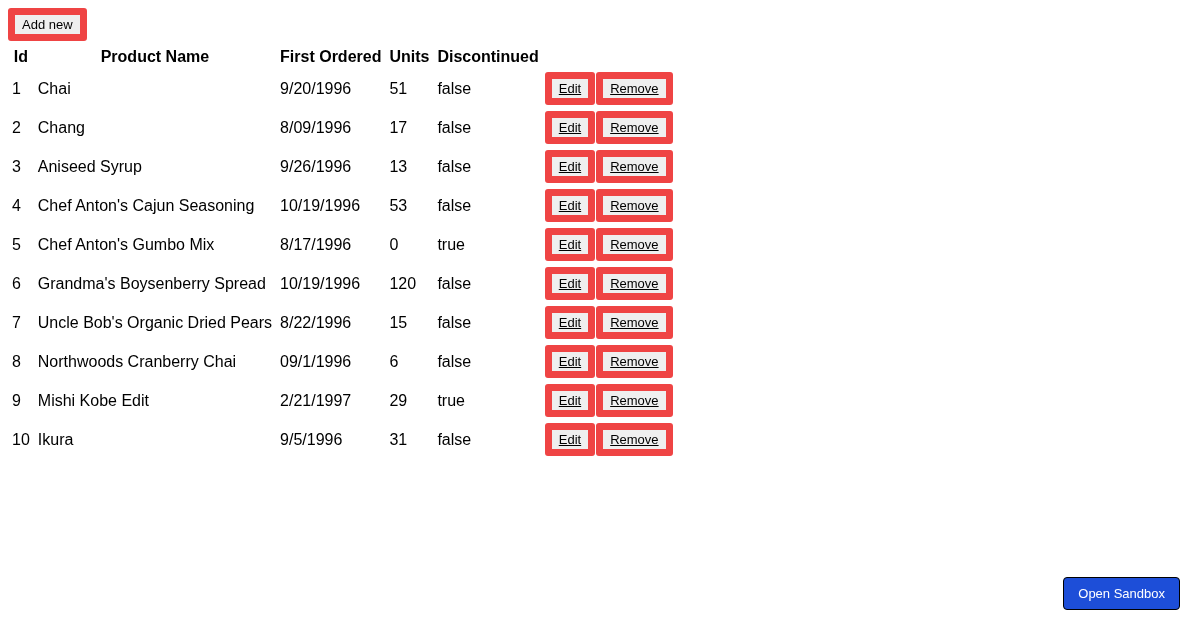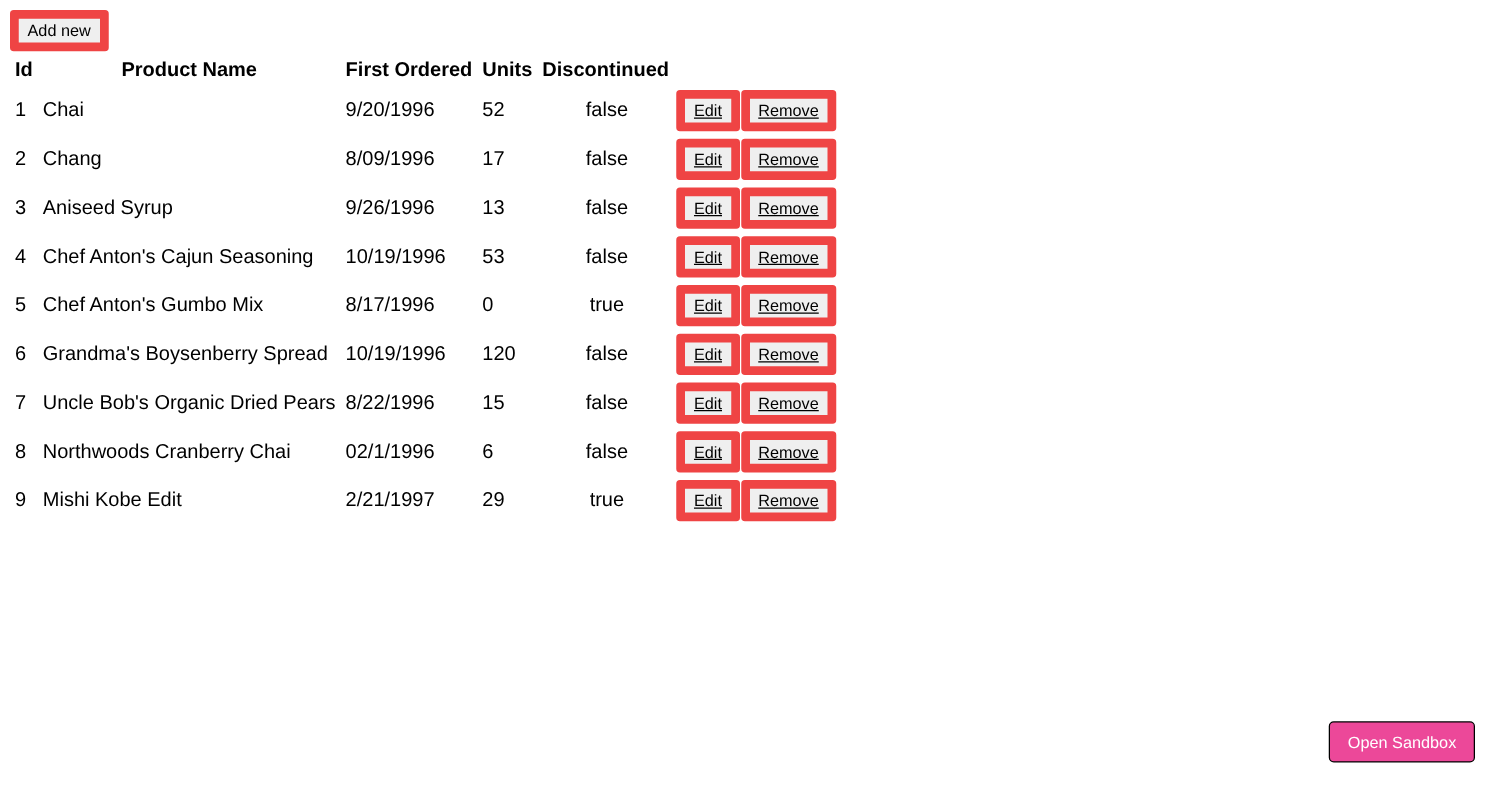--- a/index.html
+++ b/index.html
@@ -37,36 +37,36 @@
   }
   th.center {
     text-align: center;
   }
   td {
     padding: 3px 4px;
     vertical-align: middle;
     white-space: nowrap;
   }
   td.disc {
-    text-align: center;
+    text-align: left;
     padding-right: 2px;
     margin-top: 19px;
   }
   td.actions {
     padding-left: 2px;
   }
   td.actions button {
     margin-right: 1px;
     text-decoration: underline;
   }
   .sandbox-btn {
     position: absolute;
     right: 20px;
     bottom: 20px;
-    background: #ec4899;
+    background: #1d4ed8;
     color: #fff;
     border: 1px solid #000;
     border-radius: 4px;
     padding: 8px 14px;
     font-size: 13px;
     cursor: pointer;
   }
 </style>
 </head>
 <body>
@@ -83,21 +83,21 @@
         <th class="center">Units</th>
         <th class="center">Discontinued</th>
         <th></th>
       </tr>
     </thead>
     <tbody id="table-body">
         <tr>
           <td>1</td>
           <td>Chai</td>
           <td>9/20/1996</td>
-          <td>52</td>
+          <td>51</td>
           <td class="disc">false</td>
           <td class="actions"><button>Edit</button><button>Remove</button></td>
         </tr>
         <tr>
           <td>2</td>
           <td>Chang</td>
           <td>8/09/1996</td>
           <td>17</td>
           <td class="disc">false</td>
           <td class="actions"><button>Edit</button><button>Remove</button></td>
@@ -138,30 +138,38 @@
           <td>7</td>
           <td>Uncle Bob's Organic Dried Pears</td>
           <td>8/22/1996</td>
           <td>15</td>
           <td class="disc">false</td>
           <td class="actions"><button>Edit</button><button>Remove</button></td>
         </tr>
         <tr>
           <td>8</td>
           <td>Northwoods Cranberry Chai</td>
-          <td>02/1/1996</td>
+          <td>09/1/1996</td>
           <td>6</td>
           <td class="disc">false</td>
           <td class="actions"><button>Edit</button><button>Remove</button></td>
         </tr>
         <tr>
           <td>9</td>
           <td>Mishi Kobe Edit</td>
           <td>2/21/1997</td>
           <td>29</td>
           <td class="disc">true</td>
           <td class="actions"><button>Edit</button><button>Remove</button></td>
         </tr>
+        <tr>
+          <td>10</td>
+          <td>Ikura</td>
+          <td>9/5/1996</td>
+          <td>31</td>
+          <td class="disc">false</td>
+          <td class="actions"><button>Edit</button><button>Remove</button></td>
+        </tr>
       </tbody>
   </table>
 </div>
 
 <button class="sandbox-btn">Open Sandbox</button>
 
 </body></html>

